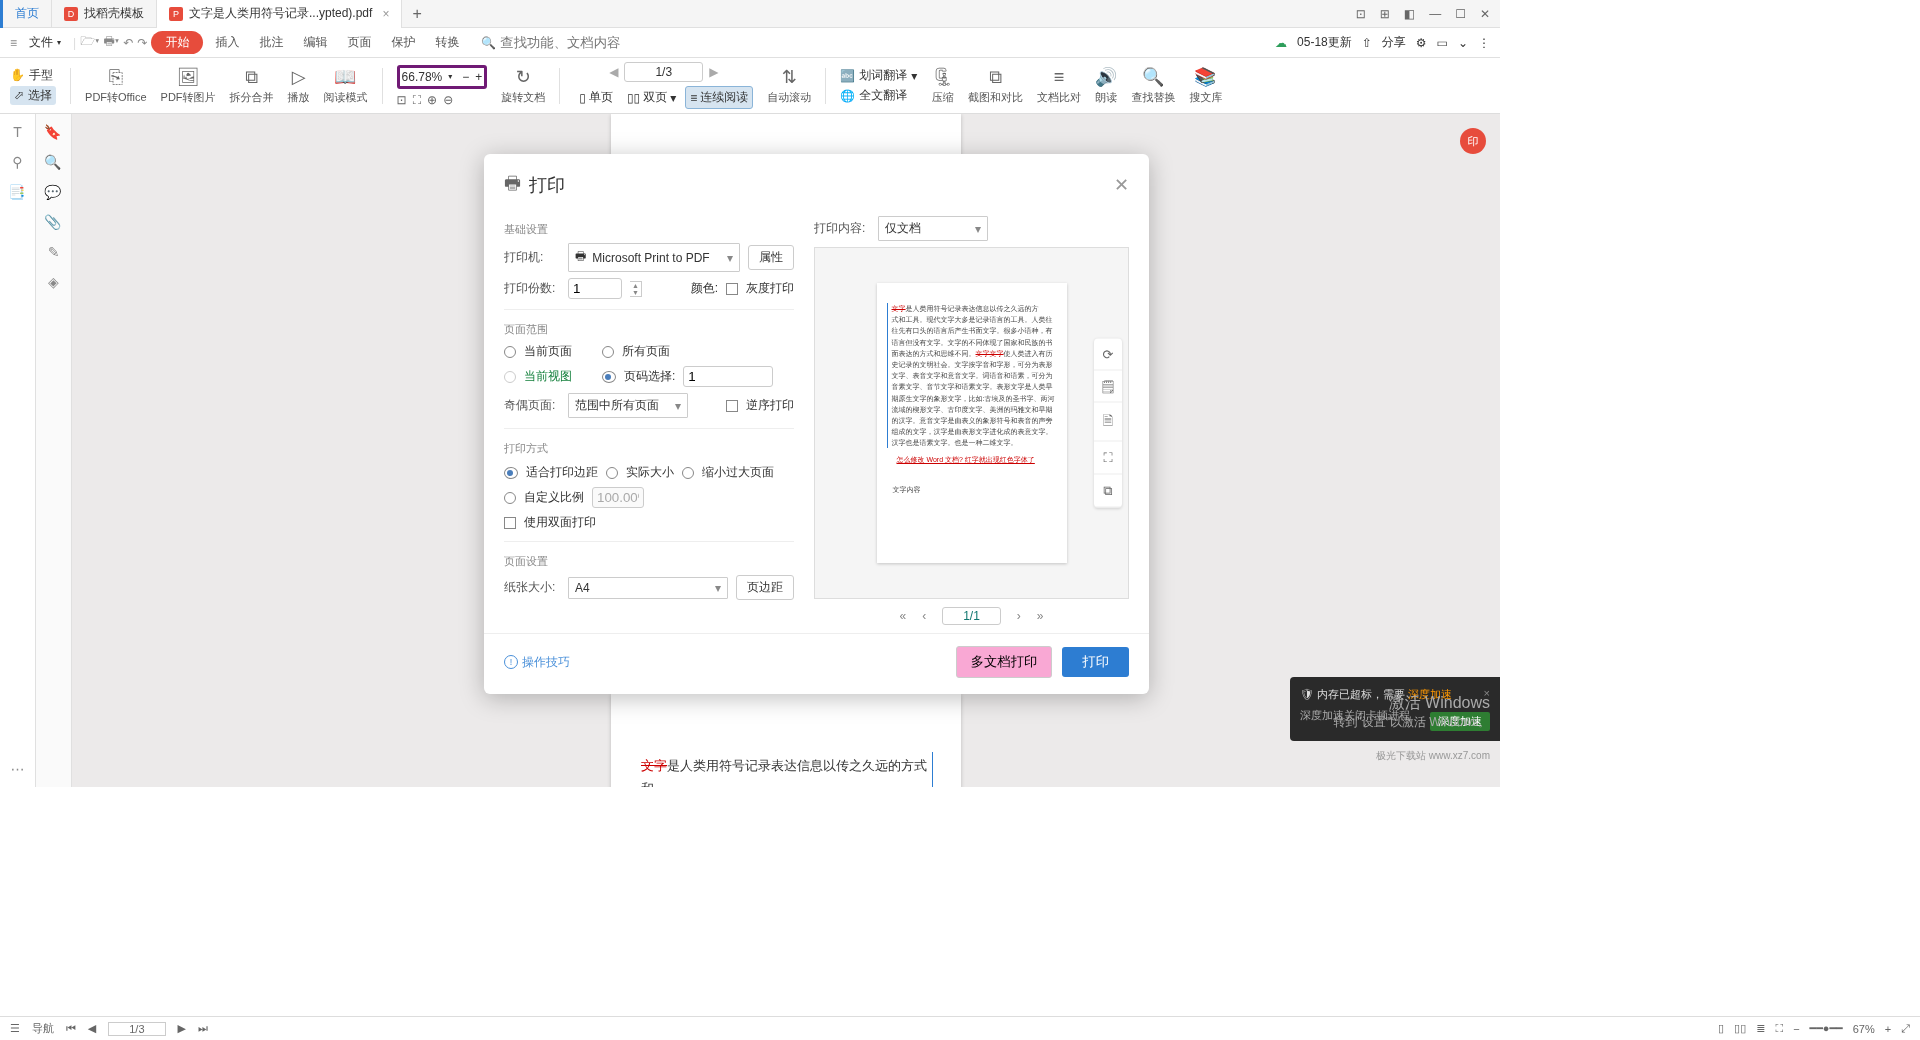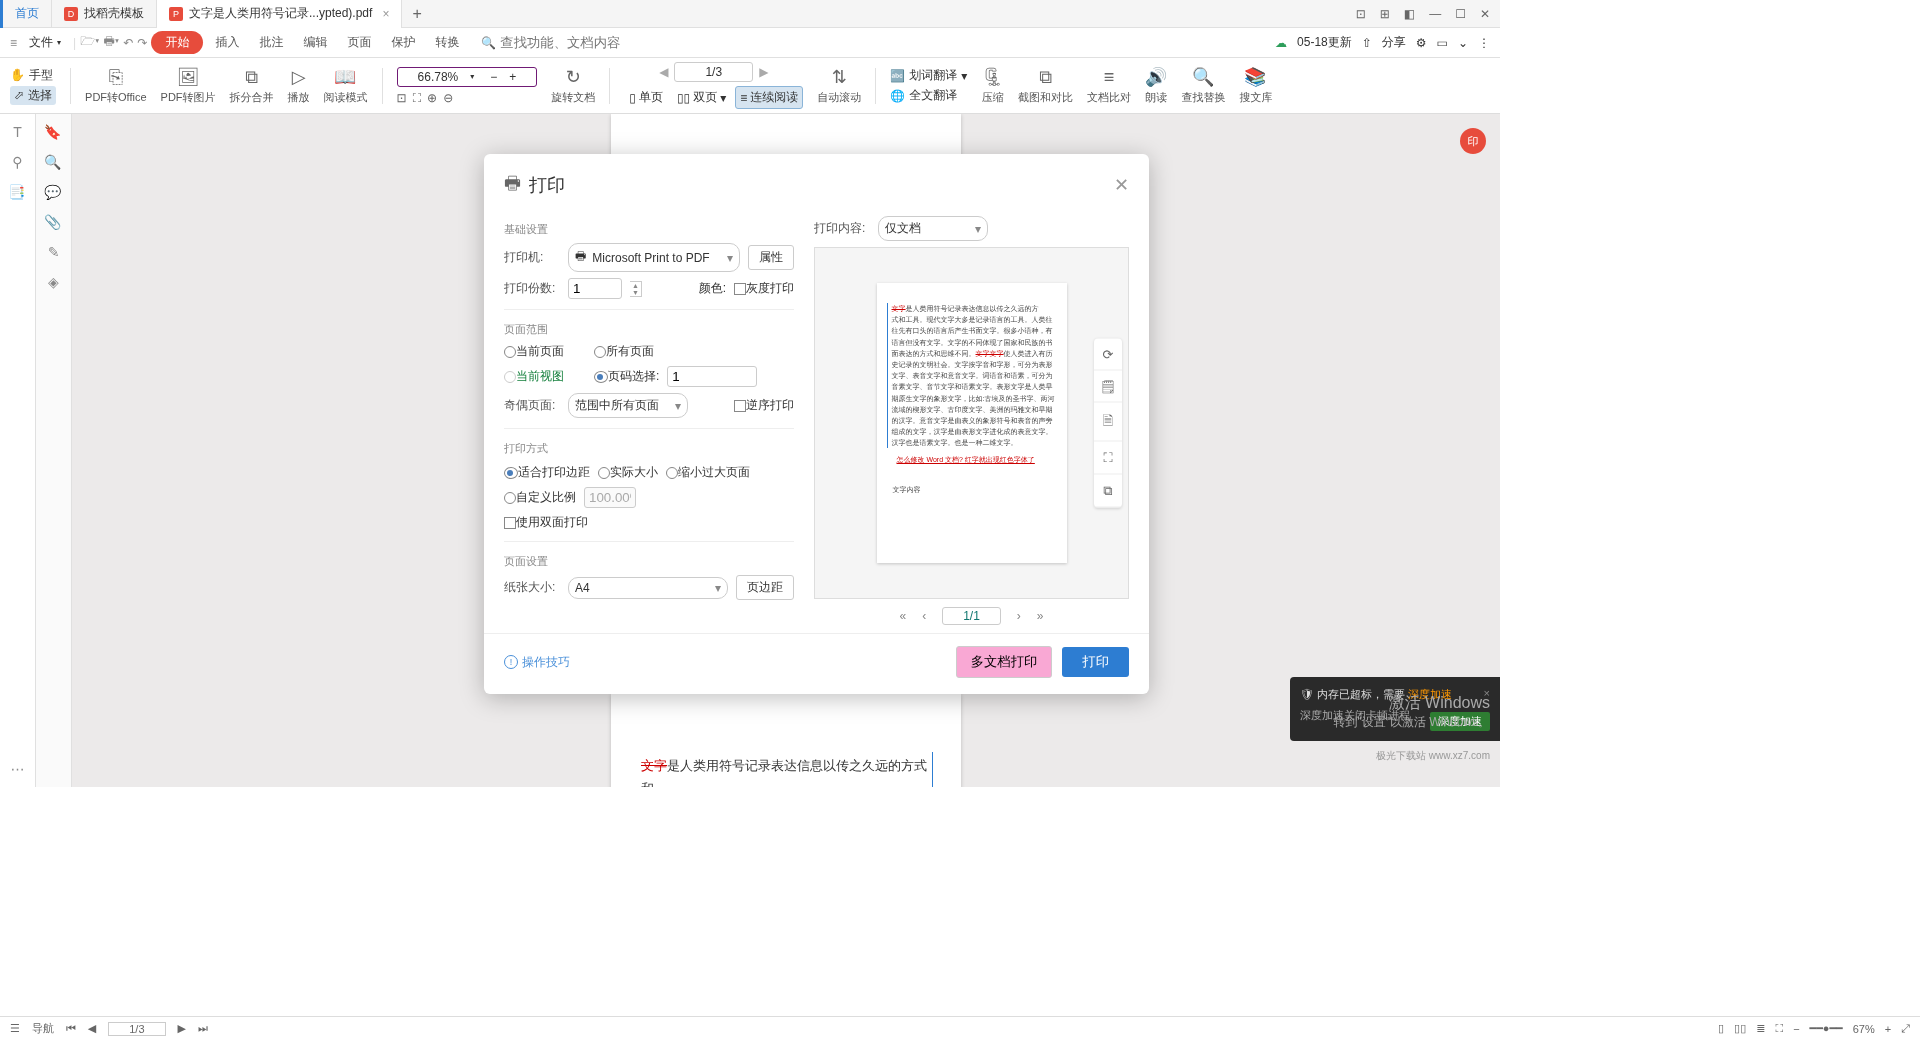--- a/index.html
+++ b/index.html
@@ -15,47 +15,47 @@
 .win-controls span { color: #666; cursor: pointer; }
 .menubar { height: 30px; display: flex; align-items: center; padding: 0 10px; gap: 4px; border-bottom: 1px solid #e0e0e0; }
 .menu-btn { padding: 3px 8px; cursor: pointer; color: #555; border-radius: 3px; }
 .menu-btn.start { background: #e74c3c; color: #fff; border-radius: 12px; padding: 3px 14px; }
 .menubar .file-btn { display: flex; align-items: center; gap: 4px; padding: 3px 8px; }
 .menubar .right { margin-left: auto; display: flex; align-items: center; gap: 10px; }
 .ribbon { height: 56px; display: flex; align-items: center; gap: 14px; padding: 0 10px; border-bottom: 1px solid #ddd; }
 .ribbon-item { display: flex; flex-direction: column; align-items: center; gap: 2px; font-size: 11px; color: #555; cursor: pointer; }
 .ribbon-item .icon { font-size: 18px; color: #666; }
 .ribbon-sep { width: 1px; height: 36px; background: #e0e0e0; }
-.zoom-box { border: 1px solid #701a75; padding: 2px 20px; border-radius: 3px; display: flex; align-items: center; gap: 12px; }
+.zoom-box { border: 3px solid #701a75; padding: 2px 2px; border-radius: 3px; display: flex; align-items: center; gap: 6px; }
 .page-box { border: 1px solid #ccc; padding: 2px 30px; border-radius: 3px; }
 .mini-btn { display:flex; align-items:center; gap:3px; border:1px solid transparent; padding:2px 4px; border-radius:3px;}
 .mini-btn.active{ background:#d6e4f0; border-color:#8ab4d8;}
 .workspace { position: relative; height: calc(100% - 28px - 30px - 56px - 24px); display: flex; background: #f0f0f0; }
 .left-tools { width: 36px; background: #fff; border-right: 1px solid #e0e0e0; display: flex; flex-direction: column; align-items: center; gap: 14px; padding-top: 10px; }
 .left-tools span { color: #888; cursor: pointer; font-size: 14px; }
 .left-panel { width: 36px; background: #fafafa; border-right: 1px solid #e0e0e0; display: flex; flex-direction: column; align-items: center; gap: 14px; padding-top: 10px; }
 .left-panel span { color: #888; cursor: pointer; font-size: 14px; }
 .doc-area { flex: 1; position: relative; background: #eceaea; overflow: hidden; }
 .doc-page { position: absolute; left: 50%; transform: translateX(-50%); background: #fff; box-shadow: 0 1px 4px rgba(0,0,0,0.2); }
 .dialog { position: absolute; left: 412px; top: 40px; width: 665px; height: 540px; background: #fff; border-radius: 6px; box-shadow: 0 4px 24px rgba(0,0,0,0.25); display: flex; flex-direction: column; }
 .dialog-head { padding: 16px 20px 10px; display: flex; align-items: center; gap: 8px; }
 .dialog-head h3 { font-size: 18px; font-weight: 500; }
 .dialog-close { margin-left: auto; color: #999; font-size: 18px; cursor: pointer; }
 .dialog-body { flex: 1; display: flex; gap: 20px; padding: 0 20px; overflow: hidden; }
 .d-left { width: 290px; overflow-y: auto; font-size: 12px; }
 .section-title { color: #888; font-size: 11px; margin: 12px 0 6px; }
 .form-row { display: flex; align-items: center; gap: 8px; margin: 6px 0; }
 .form-row label.fl { width: 56px; color: #555; }
-.sel { flex: 1; border: 1px solid #ccc; padding: 3px 6px; border-radius: 10px; background: #fff; display: flex; align-items: center; gap: 6px; }
+.sel { flex: 1; border: 1px solid #ccc; padding: 3px 6px; border-radius: 1px; background: #fff; display: flex; align-items: center; gap: 6px; }
 .sel .arrow { margin-left: auto; color: #888; }
 .btn-s { border: 1px solid #ccc; padding: 3px 10px; border-radius: 3px; cursor: pointer; background: #fff; }
 .num-input { width: 54px; border: 1px solid #ccc; padding: 2px 4px; border-radius: 3px; }
 .spinner { display: inline-flex; flex-direction: column; font-size: 7px; color: #888; line-height: 7px; border: 1px solid #ccc; border-left: none; }
 .spinner span { padding: 0 2px; }
-.radio, .check { display: inline-flex; align-items: center; gap: 0; }
+.radio, .check { display: inline-flex; align-items: center; gap: 8px; }
 .rc { width: 12px; height: 12px; border: 1px solid #888; border-radius: 50%; display: inline-block; position: relative; }
 .rc.sel::after { content: ""; width: 6px; height: 6px; background: #4a7ebb; border-radius: 50%; position: absolute; left: 2px; top: 2px; }
 .cb { width: 12px; height: 12px; border: 1px solid #888; display: inline-block; }
 .rc.dis, .radio.dis { color: #15803d; border-color: #ccc; }
 .seg { display: flex; border: 1px solid #ccc; border-radius: 3px; overflow: hidden; }
 .seg div { flex: 1; text-align: center; padding: 5px 0; cursor: pointer; font-size: 12px; }
 .seg .sel-seg { background: #4a90d9; color: #fff; }
 .hr { height: 1px; background: #eee; margin: 10px 0; }
 .d-right { flex: 1; display: flex; flex-direction: column; }
 .preview-box { flex: 1; border: 1px solid #ddd; background: #f5f5f5; position: relative; display: flex; align-items: center; justify-content: center; }

